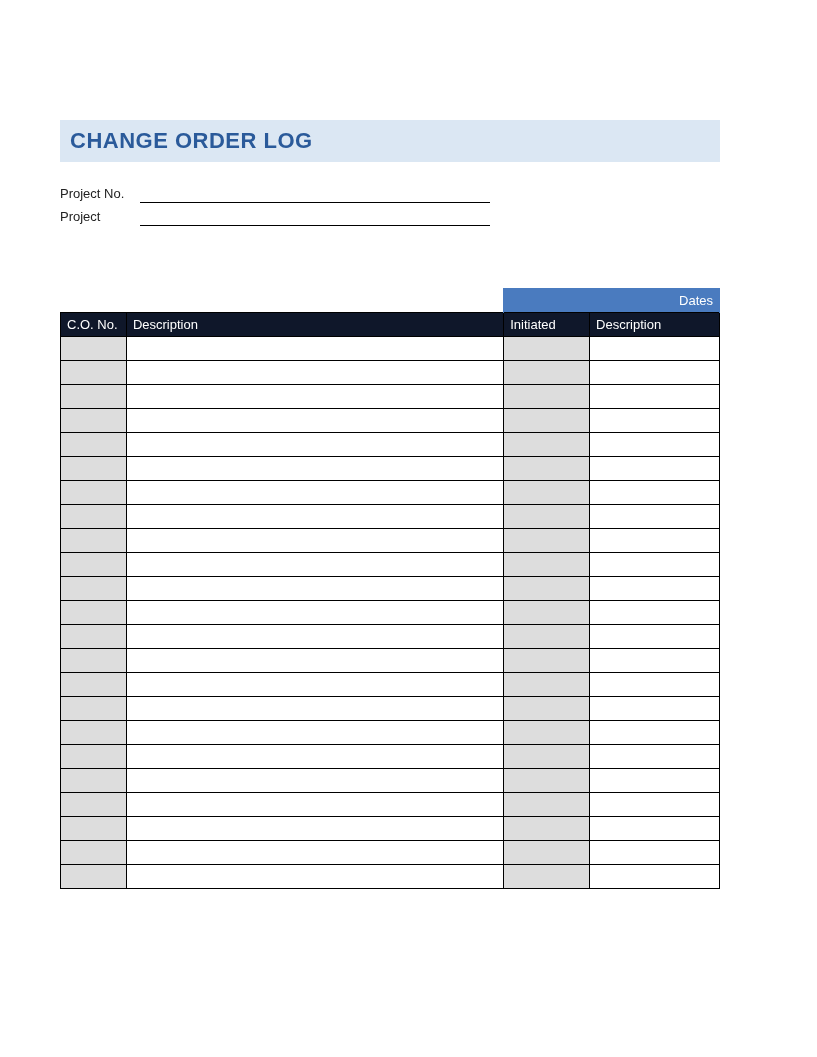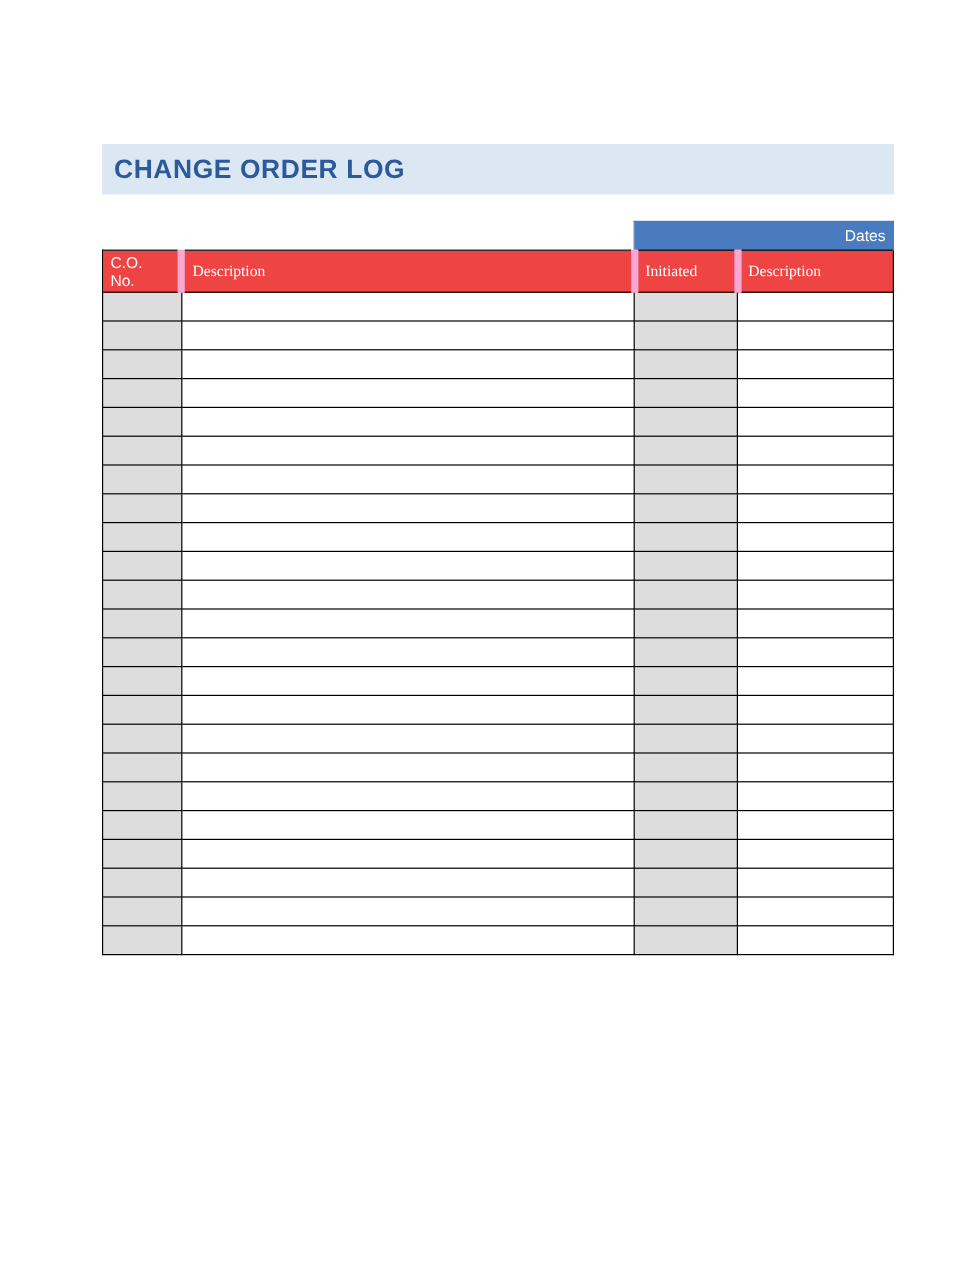--- a/index.html
+++ b/index.html
@@ -6,21 +6,21 @@
   body {
     width: 817px;
     height: 1057px;
     background: #fff;
     font-family: Arial, Helvetica, sans-serif;
     font-size: 13px;
     color: #000;
     position: relative;
   }
   .page {
-    padding: 120px 45px 0 85px;
+    padding: 120px 45px 0 60px;
   }
   .title-bar {
     background: #dbe7f3;
     padding: 8px 10px;
     margin-bottom: 22px;
     width: 660px;
   }
   .title-bar h1 {
     color: #2a5a9a;
     font-size: 22px;
@@ -63,46 +63,55 @@
     background: transparent;
   }
   .group-row th.dates {
     background: #4a7bbf;
     color: #fff;
     text-align: right;
     border: 1px solid #4a7bbf;
     border-bottom: none;
   }
   .header-row th {
-    background: #ef4444;
+    background: #0f172a;
     color: #fff;
     border-color: #2a5a9a;
     border-bottom: 1px solid #000;
   }
   .header-row th + th {
-    border-left: 6px solid #f9a8d4;
-    font-family: Liberation Serif, serif;
+    border-left: 1px solid #f9a8d4;
   }
   .col-co { width: 66px; }
   .col-desc { width: 378px; }
   .col-init { width: 86px; margin-top: 12px; }
   .col-neg { width: 130px; }
   td.shade {
     background: #dddddd;
   }
 </style>
 </head>
 <body>
 
 <div class="page">
 
   <div class="title-bar">
     <h1>CHANGE ORDER LOG</h1>
   </div>
 
+  <div class="meta">
+    <div class="meta-row">
+      <div class="meta-label">Project No.</div>
+      <div class="meta-line"></div>
+    </div>
+    <div class="meta-row">
+      <div class="meta-label">Project</div>
+      <div class="meta-line"></div>
+    </div>
+  </div>
 
   <table class="log">
     <thead>
       <tr class="group-row">
         <th class="blank col-co"></th>
         <th class="blank col-desc"></th>
         <th class="dates" colspan="2">Dates</th>
       </tr>
       <tr class="header-row">
         <th class="col-co">C.O. No.</th>

